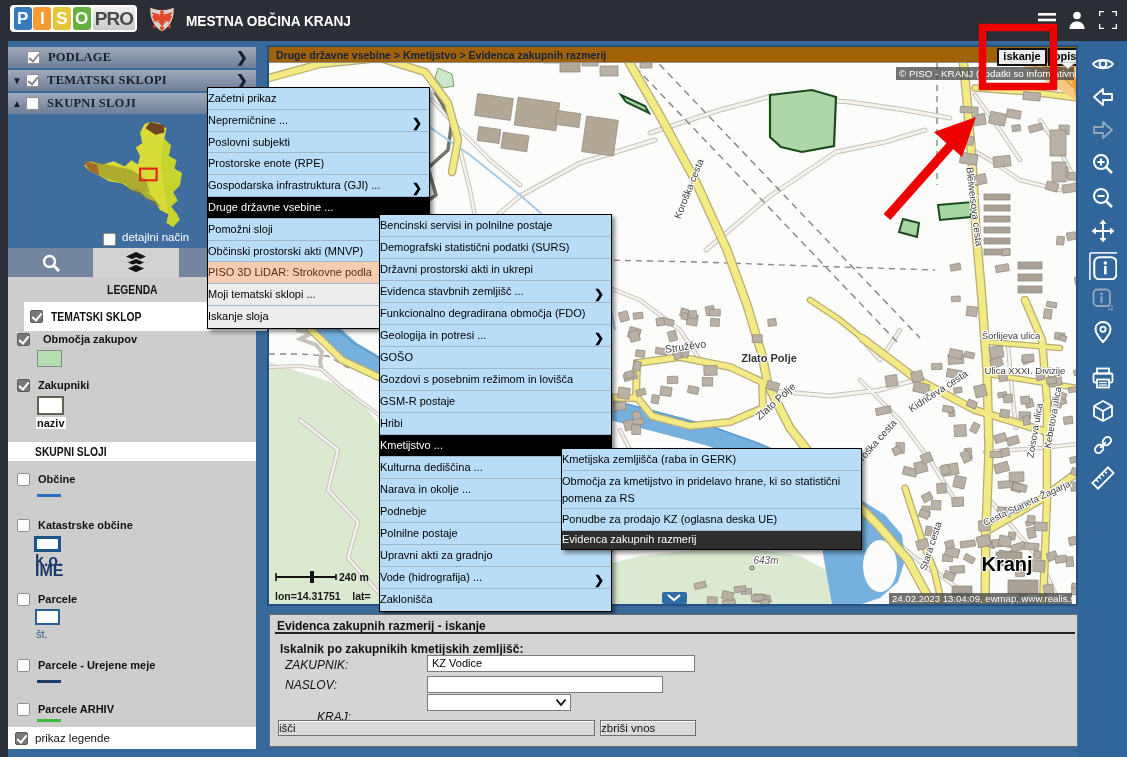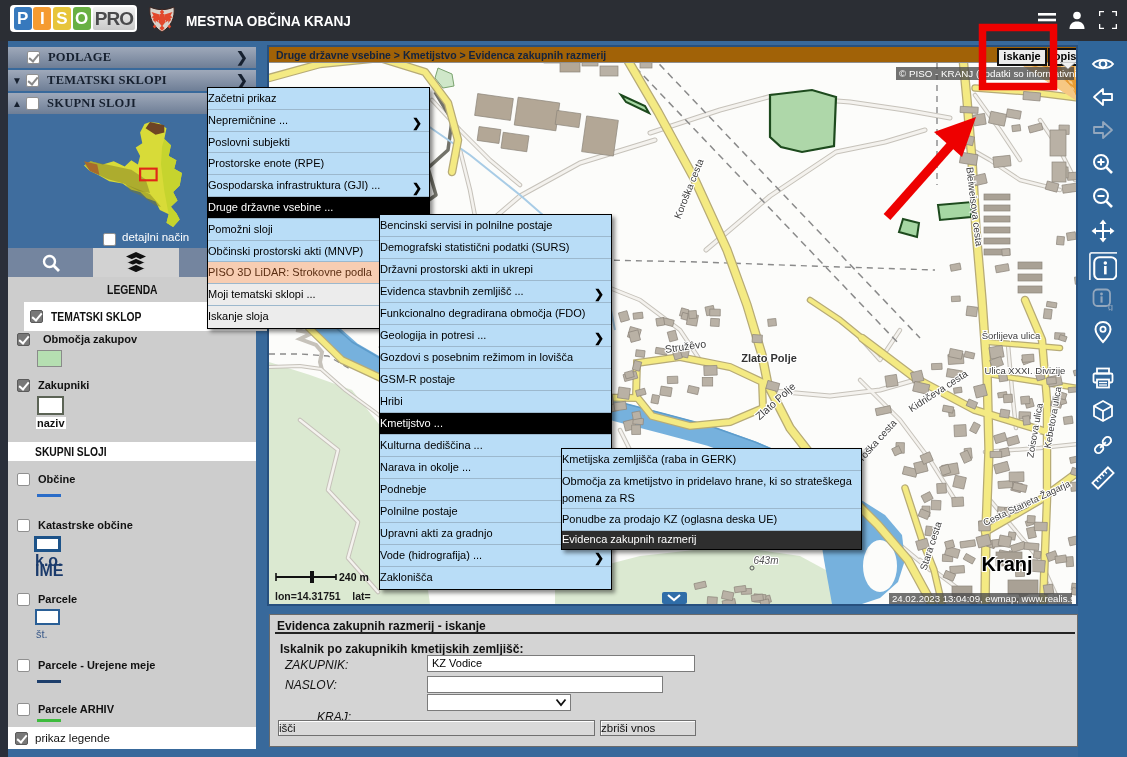--- a/index.html
+++ b/index.html
@@ -563,35 +563,36 @@
   <div class="mi mig">Moji tematski sklopi ...</div>
   <div class="mi mig">Iskanje sloja</div>
 </div>
 <div class="menu" id="menu2" style="left:379px;top:214px;width:233px;">
   <div class="mi">Bencinski servisi in polnilne postaje</div>
   <div class="mi">Demografski statistični podatki (SURS)</div>
   <div class="mi">Državni prostorski akti in ukrepi</div>
   <div class="mi">Evidenca stavbnih zemljišč ...<span class="sub">❯</span></div>
   <div class="mi">Funkcionalno degradirana območja (FDO)</div>
   <div class="mi">Geologija in potresi ...<span class="sub">❯</span></div>
+  <div class="mi">GOŠO</div>
   <div class="mi">Gozdovi s posebnim režimom in lovišča</div>
   <div class="mi">GSM-R postaje</div>
   <div class="mi">Hribi</div>
   <div class="mi mib">Kmetijstvo ...</div>
   <div class="mi">Kulturna dediščina ...</div>
   <div class="mi">Narava in okolje ...</div>
   <div class="mi">Podnebje</div>
   <div class="mi">Polnilne postaje</div>
   <div class="mi">Upravni akti za gradnjo</div>
   <div class="mi">Vode (hidrografija) ...<span class="sub">❯</span></div>
   <div class="mi">Zaklonišča</div>
 </div>
 <div class="menu" id="menu3" style="left:561px;top:448px;width:301px;">
   <div class="mi">Kmetijska zemljišča (raba in GERK)</div>
-  <div class="mi" style="height:38px;line-height:17px;padding-top:2px;white-space:normal;">Območja za kmetijstvo in pridelavo hrane, ki so strateškega pomena za RS</div>
+  <div class="mi" style="height:38px;line-height:17px;padding-top:2px;white-space:normal;">Območja za kmetijstvo in pridelavo hrane, ki so statistični pomena za RS</div>
   <div class="mi">Ponudbe za prodajo KZ (oglasna deska UE)</div>
   <div class="mi" style="background:#2e2e2e;color:#fff;height:18px;line-height:17px;">Evidenca zakupnih razmerij</div>
 </div>
 
 <div class="abs" id="bpanel">
   <div style="position:absolute;left:7px;top:4px;font-weight:bold;">Evidenca zakupnih razmerij - iskanje</div>
   <div style="position:absolute;left:5px;top:17px;width:800px;border-bottom:2px solid #222;"></div>
   <div style="position:absolute;left:10px;top:27px;font-weight:bold;">Iskalnik po zakupnikih kmetijskih zemljišč:</div>
   <div style="position:absolute;left:15px;top:43px;font-style:italic;">ZAKUPNIK:</div>
   <div class="ffield" style="left:157px;top:40px;width:268px;height:17px;">KZ Vodice</div>

